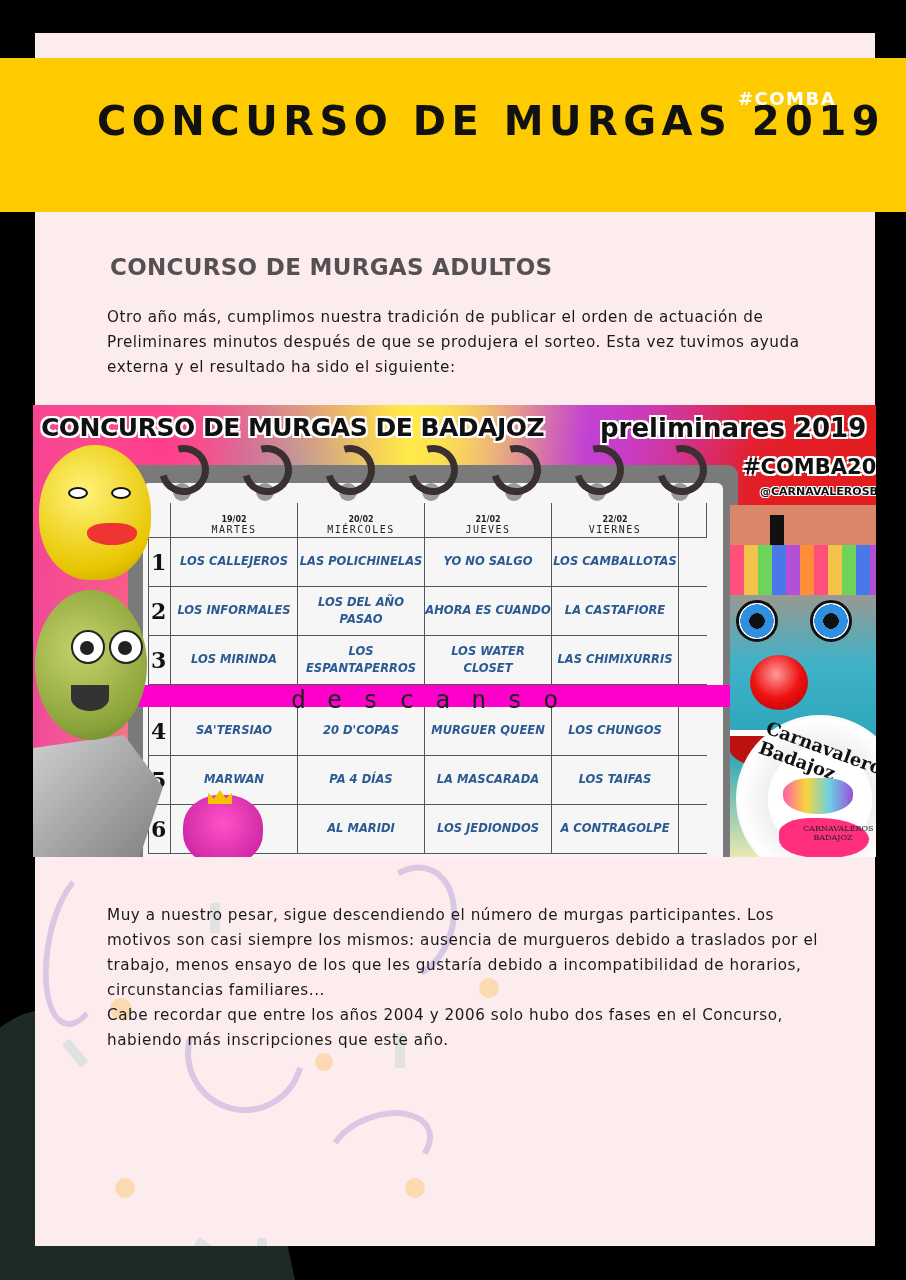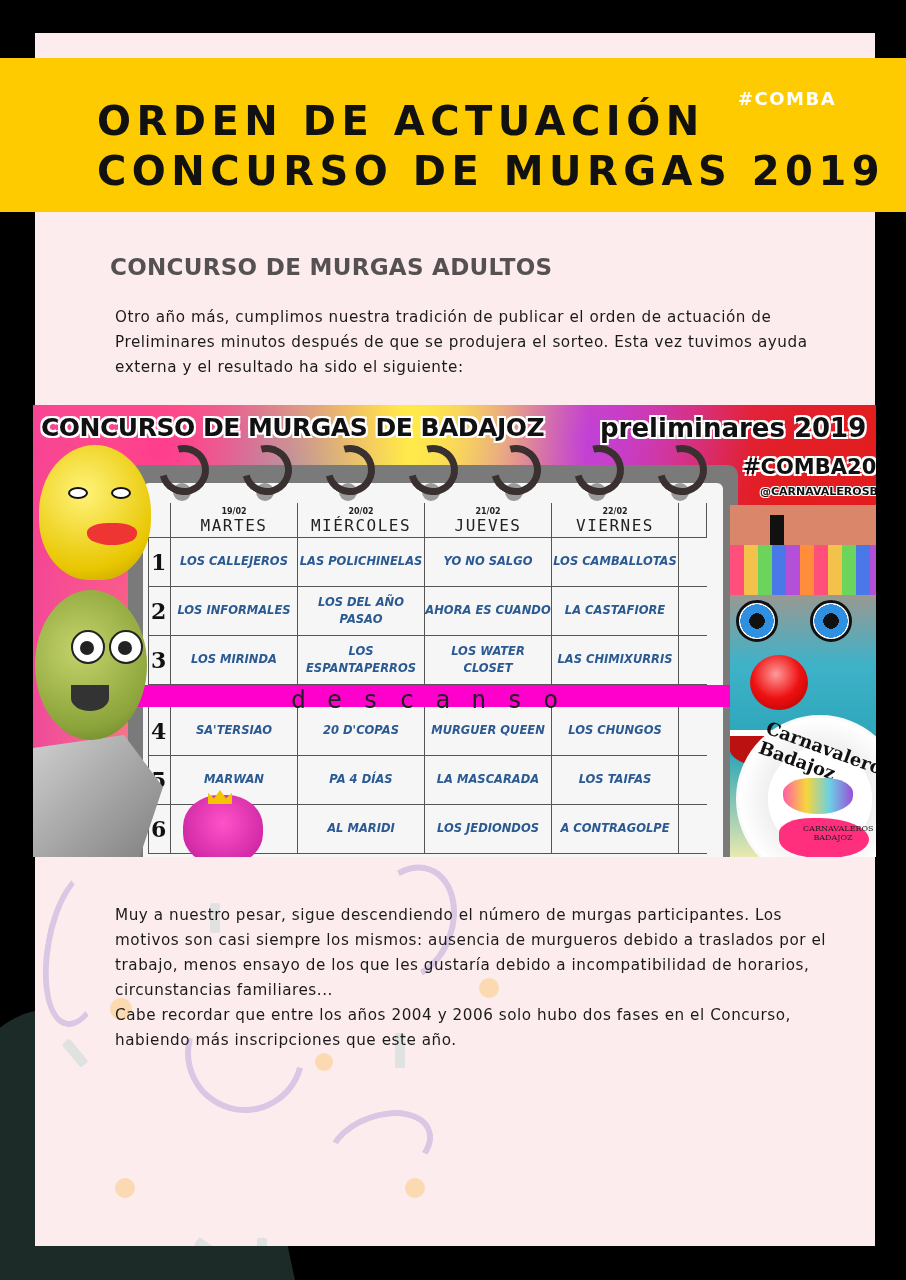--- a/index.html
+++ b/index.html
@@ -35,21 +35,21 @@
   }
 
   .section-title {
     position: absolute; left: 110px; top: 254px;
     font-family: "DejaVu Sans", sans-serif; font-weight: bold;
     font-size: 23px; color: #555052; letter-spacing: 0.3px; text-align: right;
   }
   .intro-text, .body-text {
     position: absolute; left: 107px; width: 720px;
     font-family: "DejaVu Sans", sans-serif; font-size: 15.2px;
-    letter-spacing: 0.55px; color: #1a1a1a; line-height: 25px; margin-left: 8px;
+    letter-spacing: 0.55px; color: #1a1a1a; line-height: 25px;
   }
   .intro-text { top: 305px; }
   .body-text { top: 903px; }
   .body-text p { margin: 0; }
 
   
   .confetti { position: absolute; pointer-events: none; }
   .dot { border-radius: 50%; background: #fbd7a6; opacity: .85; }
   .bar { background: #d7e0dd; opacity: .8; border-radius: 2px; }
   .squiggle { border: 6px solid #dcd0e8; border-color: transparent transparent #d9c7e3 #d9c7e3; border-radius: 50%; }
@@ -108,21 +108,21 @@
 
   .schedule {
     position: absolute; left: 115px; top: 98px; border-collapse: collapse;
   }
   .schedule td, .schedule th { border: 1.5px solid #555; }
   .schedule th {
     height: 34px; font-weight: normal; vertical-align: bottom; padding-bottom: 2px;
     font-family: "DejaVu Sans Mono", monospace; color: #222; border-top: none; margin-left: 44px;
   }
   .schedule th .date { display: block; font-family: "DejaVu Sans", sans-serif; font-weight: bold; font-size: 8px; }
-  .schedule th .day { display: block; font-size: 16px; letter-spacing: 1.5px; }
+  .schedule th .day { display: block; font-size: 10px; letter-spacing: 1.5px; }
   .schedule .num-col { width: 22px; border-left: none; border-right: 1.5px solid #555; }
   .schedule td.num {
     font-family: "DejaVu Serif", serif; font-weight: bold; font-size: 22px; color: #111; text-align: left; padding-left: 2px;
   }
   .schedule td.cell {
     width: 127px; height: 49px; text-align: center; vertical-align: middle;
     font-family: "DejaVu Sans", sans-serif; font-weight: bold; font-style: italic;
     font-size: 11.5px; line-height: 17px; color: #2b5a93; text-transform: uppercase;
   }
   .schedule td.extra { width: 28px; border-right: none; }
@@ -188,21 +188,20 @@
   <div class="confetti dot" style="left:370px;top:1145px;width:20px;height:20px;"></div>
   <div class="confetti bar" style="left:175px;top:870px;width:10px;height:30px;"></div>
   <div class="confetti bar" style="left:35px;top:1005px;width:10px;height:30px;transform:rotate(-40deg);"></div>
   <div class="confetti bar" style="left:360px;top:1000px;width:10px;height:35px;"></div>
   <div class="confetti bar" style="left:222px;top:1205px;width:10px;height:30px;"></div>
   <div class="confetti bar" style="left:168px;top:1202px;width:10px;height:28px;transform:rotate(-55deg);"></div>
 </div>
 
 <div class="header-band"></div>
 <div class="header-title">
-  <div>ORDEN DE ACTUACIÓN</div>
   <div>CONCURSO DE MURGAS 2019</div>
 </div>
 <div class="header-tag">#COMBA</div>
 
 <div class="section-title">CONCURSO DE MURGAS ADULTOS</div>
 <div class="intro-text">Otro año más, cumplimos nuestra tradición de publicar el orden de actuación de Preliminares minutos después de que se produjera el sorteo. Esta vez tuvimos ayuda externa y el resultado ha sido el siguiente:</div>
 
 <div class="poster">
   <div class="poster-title">CONCURSO DE MURGAS DE BADAJOZ</div>
   <div class="poster-subtitle">preliminares 2019</div>

